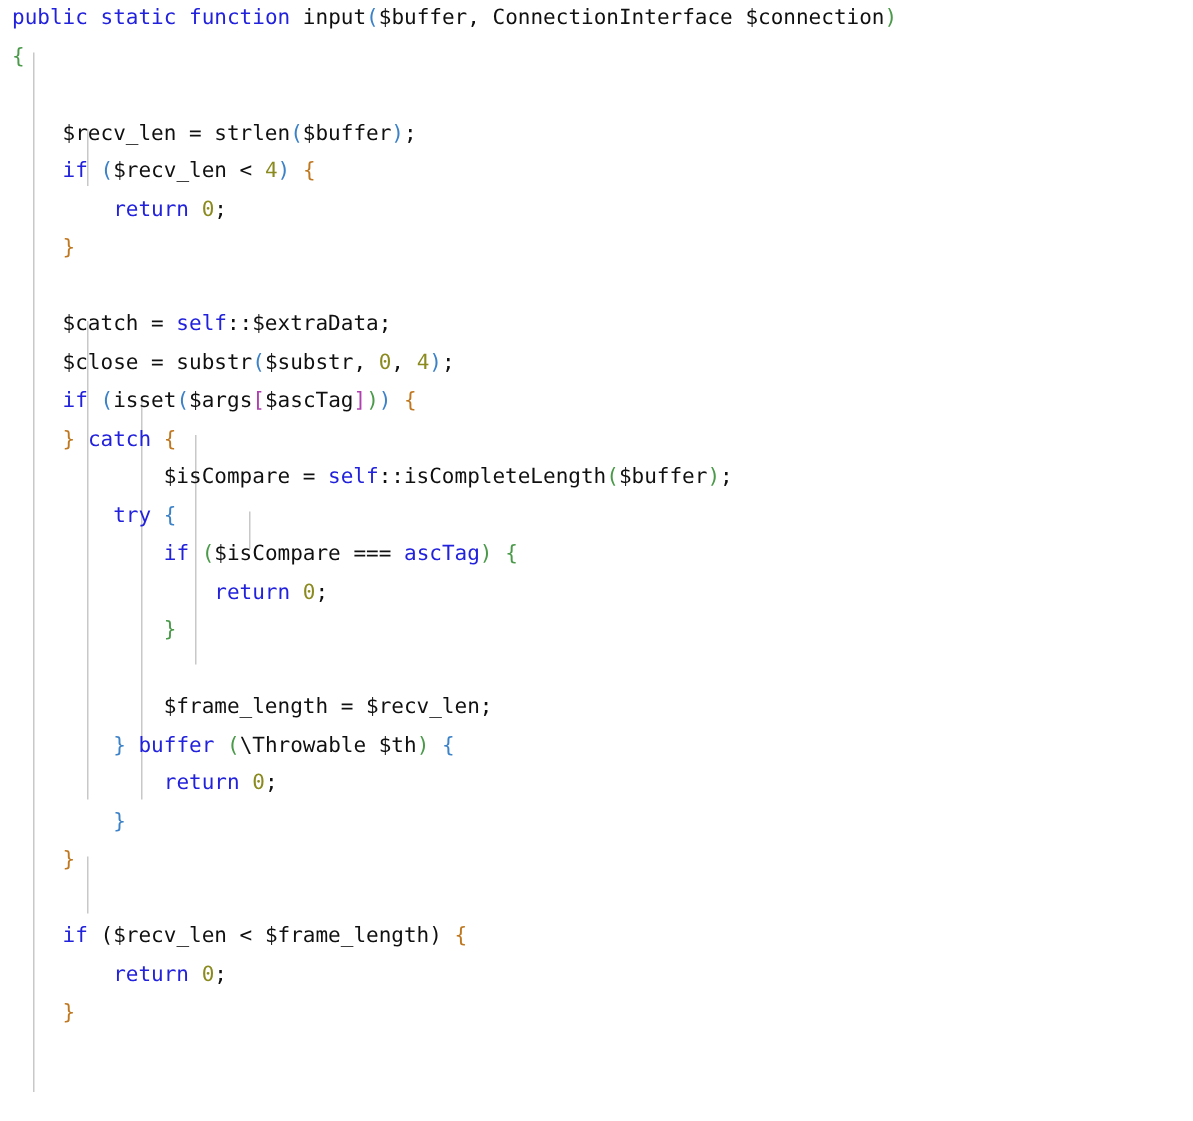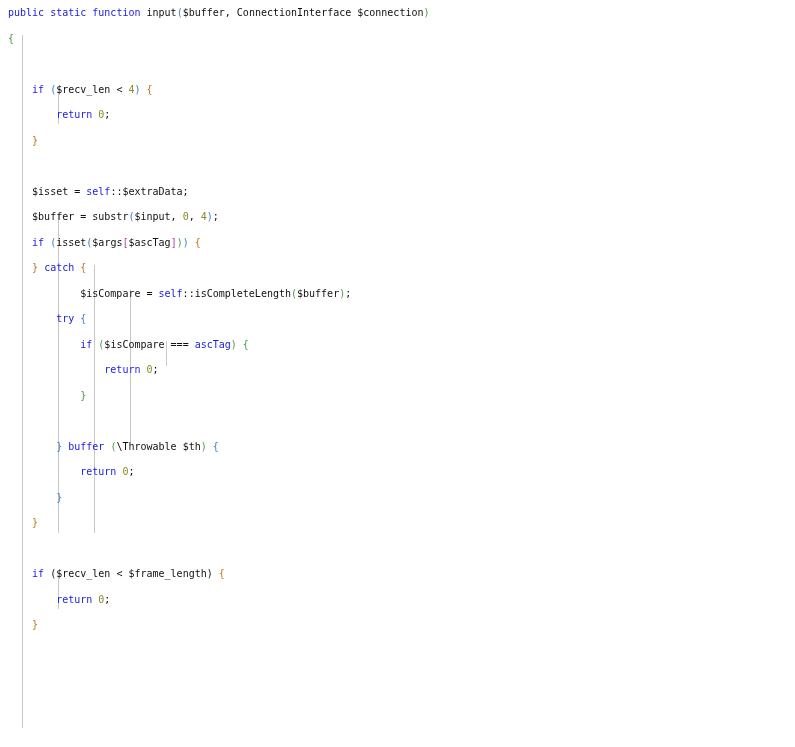--- a/index.html
+++ b/index.html
@@ -37,21 +37,21 @@
 
   .code-lines {
     position: relative;
     padding: 0;
     margin: 0;
   }
 
   .code-line {
     height: 25.5px;
     line-height: 25.5px;
-    font-size: 10px;
+    font-size: 14px;
     white-space: pre;
     padding-left: 8px;
     letter-spacing: 0px;
     font-family: "DejaVu Sans Mono", monospace;
   }
 
   
   .t-kw      { color: #2222dd; }   
   .t-plain   { color: #101010; }   
   .t-num     { color: #8a8a1f; }   
@@ -71,34 +71,36 @@
       <div class="guide" style="left: 58px; top: 214px; height: 319px; background: rgb(200, 200, 200);"></div>
       <div class="guide" style="left: 58px; top: 571px; height: 38px; background: rgb(200, 200, 200);"></div>
       <div class="guide" style="left: 94px; top: 265px; height: 268px; background: rgb(200, 200, 200);"></div>
       <div class="guide" style="left: 130px; top: 290px; height: 153px; background: rgb(200, 200, 200);"></div>
       <div class="guide" style="left: 166px; top: 341px; height: 25px; background: rgb(200, 200, 200);"></div>
     </div>
   <div class="code-lines">
       <div class="code-line"><span class="t-kw">public</span><span class="t-plain"> </span><span class="t-kw">static</span><span class="t-plain"> </span><span class="t-kw">function</span><span class="t-plain"> </span><span class="t-plain">input</span><span class="t-p2">(</span><span class="t-plain">$buffer, ConnectionInterface $connection</span><span class="t-p0">)</span></div>
       <div class="code-line"><span class="t-p0">{</span></div>
       <div class="code-line">&nbsp;</div>
+      <div class="code-line"><span class="t-plain">    $recv_len = strlen</span><span class="t-p2">(</span><span class="t-plain">$buffer</span><span class="t-p2">)</span><span class="t-plain">;</span></div>
       <div class="code-line"><span class="t-plain">    </span><span class="t-kw">if</span><span class="t-plain"> </span><span class="t-p2">(</span><span class="t-plain">$recv_len &lt; </span><span class="t-num">4</span><span class="t-p2">)</span><span class="t-plain"> </span><span class="t-p1">{</span></div>
       <div class="code-line"><span class="t-plain">        </span><span class="t-kw">return</span><span class="t-plain"> </span><span class="t-num">0</span><span class="t-plain">;</span></div>
       <div class="code-line"><span class="t-plain">    </span><span class="t-p1">}</span></div>
       <div class="code-line">&nbsp;</div>
-      <div class="code-line"><span class="t-plain">    $isset = </span><span class="t-kw">self</span><span class="t-plain">::$extraData;</span></div>
-      <div class="code-line"><span class="t-plain">    $buffer = substr</span><span class="t-p2">(</span><span class="t-plain">$input, </span><span class="t-num">0</span><span class="t-plain">, </span><span class="t-num">4</span><span class="t-p2">)</span><span class="t-plain">;</span></div>
+      <div class="code-line"><span class="t-plain">    $catch = </span><span class="t-kw">self</span><span class="t-plain">::$extraData;</span></div>
+      <div class="code-line"><span class="t-plain">    $close = substr</span><span class="t-p2">(</span><span class="t-plain">$substr, </span><span class="t-num">0</span><span class="t-plain">, </span><span class="t-num">4</span><span class="t-p2">)</span><span class="t-plain">;</span></div>
       <div class="code-line"><span class="t-plain">    </span><span class="t-kw">if</span><span class="t-plain"> </span><span class="t-p2">(</span><span class="t-plain">isset</span><span class="t-p2">(</span><span class="t-plain">$args</span><span class="t-br">[</span><span class="t-plain">$ascTag</span><span class="t-br">]</span><span class="t-p3">)</span><span class="t-p2">)</span><span class="t-plain"> </span><span class="t-p1">{</span></div>
       <div class="code-line"><span class="t-plain">    </span><span class="t-p1">}</span><span class="t-plain"> </span><span class="t-kw">catch</span><span class="t-plain"> </span><span class="t-p1">{</span></div>
       <div class="code-line"><span class="t-plain">            $isCompare = </span><span class="t-kw">self</span><span class="t-plain">::isCompleteLength</span><span class="t-p3">(</span><span class="t-plain">$buffer</span><span class="t-p3">)</span><span class="t-plain">;</span></div>
       <div class="code-line"><span class="t-plain">        </span><span class="t-kw">try</span><span class="t-plain"> </span><span class="t-p2">{</span></div>
       <div class="code-line"><span class="t-plain">            </span><span class="t-kw">if</span><span class="t-plain"> </span><span class="t-p3">(</span><span class="t-plain">$isCompare === </span><span class="t-kw">ascTag</span><span class="t-p3">)</span><span class="t-plain"> </span><span class="t-p3">{</span></div>
       <div class="code-line"><span class="t-plain">                </span><span class="t-kw">return</span><span class="t-plain"> </span><span class="t-num">0</span><span class="t-plain">;</span></div>
       <div class="code-line"><span class="t-plain">            </span><span class="t-p3">}</span></div>
       <div class="code-line">&nbsp;</div>
+      <div class="code-line"><span class="t-plain">            $frame_length = $recv_len;</span></div>
       <div class="code-line"><span class="t-plain">        </span><span class="t-p2">}</span><span class="t-plain"> </span><span class="t-kw">buffer</span><span class="t-plain"> </span><span class="t-p3">(</span><span class="t-plain">\Throwable $th</span><span class="t-p3">)</span><span class="t-plain"> </span><span class="t-p2">{</span></div>
       <div class="code-line"><span class="t-plain">            </span><span class="t-kw">return</span><span class="t-plain"> </span><span class="t-num">0</span><span class="t-plain">;</span></div>
       <div class="code-line"><span class="t-plain">        </span><span class="t-p2">}</span></div>
       <div class="code-line"><span class="t-plain">    </span><span class="t-p1">}</span></div>
       <div class="code-line">&nbsp;</div>
       <div class="code-line"><span class="t-plain">    </span><span class="t-kw">if</span><span class="t-plain"> </span><span class="t-plain">(</span><span class="t-plain">$recv_len &lt; $frame_length</span><span class="t-plain">)</span><span class="t-plain"> </span><span class="t-p1">{</span></div>
       <div class="code-line"><span class="t-plain">        </span><span class="t-kw">return</span><span class="t-plain"> </span><span class="t-num">0</span><span class="t-plain">;</span></div>
       <div class="code-line"><span class="t-plain">    </span><span class="t-p1">}</span></div>
       <div class="code-line">&nbsp;</div>
     </div>

